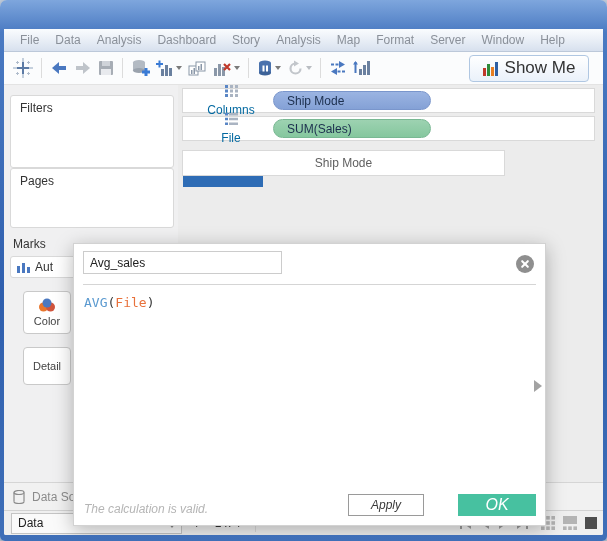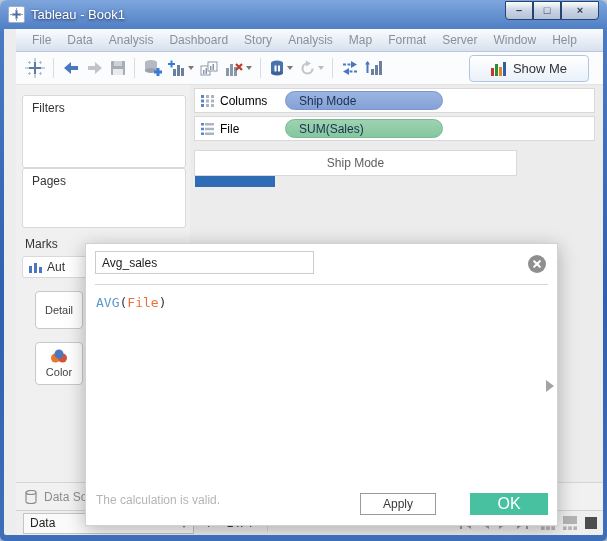--- a/index.html
+++ b/index.html
@@ -17,38 +17,38 @@
   .win-title { color:#fff; font-size:13px; text-shadow:0 1px 3px rgba(0,0,30,.7); flex:1; }
   .win-controls { display:flex; margin-top:-8px; }
   .win-btn { width:28px; height:19px; display:flex; align-items:center; justify-content:center;
     background:linear-gradient(180deg,#fdfdfd,#ccd6e5 45%,#b4c2d6); border:1px solid #24456f;
     color:#30405a; font-size:11px; font-weight:bold; line-height:1; }
   .win-btn.first { border-radius:0 0 0 4px; }
   .win-btn.close { width:38px; border-radius:0 0 4px 0; }
 
   
   .bodyarea { position:absolute; left:4px; right:4px; top:29px; bottom:6px;
-    background:#ededee; display:flex; flex-direction:column; border-radius:0 0 2px 2px; overflow:hidden;padding-left:12px; }
+    background:#ededee; display:flex; flex-direction:column; border-radius:0 0 2px 2px; overflow:hidden; }
 
   
   .menubar { height:23px; background:linear-gradient(180deg,#fafcfe,#e2e9f3 70%,#d7e0ee);
     border-bottom:1px solid #bcc8d9; display:flex; align-items:center; padding-left:8px; flex:none; }
   .menu-item { padding:0 8px; color:#8a9099; font-size:12px; }
 
   
   .toolbar { height:33px; background:#fbfcfd; border-bottom:1px solid #e3e3e3;
     display:flex; align-items:center; padding:0 6px; flex:none; }
   .tbtn { display:flex; align-items:center; padding:2px 3px; }
   .tsep { width:1px; height:20px; background:#dcdcdc; margin:0 5px; }
   .caret { width:0; height:0; border-left:3px solid transparent; border-right:3px solid transparent;
     border-top:4px solid #7a7a7a; margin-left:2px; }
   .showme { margin-left:auto; margin-right:8px; width:120px; height:27px;
     background:linear-gradient(180deg,#ffffff,#eaf1fa); border:1px solid #b0c7e2; border-radius:4px;
     display:flex; align-items:center; justify-content:center; gap:7px; box-shadow:0 1px 0 #fff inset; }
-  .showme span.lbl { font-size:13px; color:#333;text-align:center; }
+  .showme span.lbl { font-size:17px; color:#333;text-align:center; }
 
   
   .main { flex:1; display:flex; position:relative; min-height:0; }
   .left-panel { width:174px; background:#f0f0f1; padding:5px 2px 0 6px; flex:none; }
   .card { background:#fff; border:1px solid #d9d9d9; border-radius:3px; padding:5px 9px;
     margin-right:2px; font-size:12px; color:#333; }
   .card.pages { height:60px; }
   .card.filters { height:73px; margin-top:5px; }
   .marks-label { margin:9px 0 5px 3px; color:#333; }
   .marks-dd { width:160px; height:22px; background:#fff; border:1px solid #d9d9d9; border-radius:3px;
@@ -57,51 +57,51 @@
     margin:13px 0 0 13px; display:flex; flex-direction:column; align-items:center;
     justify-content:center; gap:3px; font-size:11px; color:#444; }
   .mark-btn.color { height:43px; }
   .mark-btn.detail { height:38px; }
 
   .right-area { flex:1; position:relative; background:#ececec; }
   .shelf-row { position:absolute; left:4px; right:8px; height:25px; background:#fff;
     border:1px solid #d9d9d9; display:flex; align-items:center; padding-left:6px; }
   .shelf-row.columns { top:3px; }
   .shelf-row.rows { top:31px; }
-  .shelf-label { display:flex; align-items:center; gap:6px; width:84px; color:#000000; font-size:12px; }
+  .shelf-label { display:flex; align-items:center; gap:6px; width:84px; color:#0369a1; font-size:12px;flex-direction:column; }
   .pill { width:158px; height:19px; border-radius:10px; display:flex; align-items:center;
     padding-left:13px; font-size:12px; color:#1c2f4e; }
   .pill.dim { background:linear-gradient(180deg,#9bb4e2,#84a1d6); border:1px solid #7a96cc; }
   .pill.meas { background:linear-gradient(180deg,#9dd2b1,#85c79e); border:1px solid #79b893; }
   .view-header { position:absolute; left:4px; top:65px; width:323px; height:26px; background:#fff;
     border:1px solid #d9d9d9; display:flex; align-items:center; justify-content:center;
     color:#5f5f5f; font-size:12px; }
   .view-bar { position:absolute; left:5px; top:91px; width:80px; height:11px; background:#2e6cb5; }
 
   
   .dialog { position:absolute; left:69px; top:158px; width:473px; height:283px; background:#fff;
     border:1px solid #d2d2d2; box-shadow:0 4px 18px rgba(0,0,0,.28); z-index:10; }
-  .dlg-name { position:absolute; left:9px; top:7px; width:219px; height:23px;
+  .dlg-name { position:absolute; left:9px; top:7px; width:199px; height:23px;
     border:1px solid #cccccc; font-family:"Liberation Sans",sans-serif; font-size:12px;
     color:#222; padding:0 6px; outline:none; background:#fff; }
   .dlg-close { position:absolute; right:11px; top:11px; width:18px; height:18px; border-radius:50%;
     background:#8f8f8f; display:flex; align-items:center; justify-content:center; }
   .dlg-close::before, .dlg-close::after { content:""; position:absolute; width:10px; height:2px;
     background:#fff; border-radius:1px; }
   .dlg-close::before { transform:rotate(45deg); }
   .dlg-close::after { transform:rotate(-45deg); }
   .dlg-sep { position:absolute; left:9px; right:9px; top:40px; height:1px; background:#d5d5d5; }
   .formula { position:absolute; left:10px; top:51px; right:20px; height:180px;
     font-family:"DejaVu Sans Mono","Liberation Mono",monospace; font-size:13px; color:#3a3a3a; }
   .formula .fn { color:#5b9ad0; }
   .formula .fld { color:#e8713b; }
   .dlg-expander { position:absolute; right:3px; top:136px; width:0; height:0;
     border-top:6px solid transparent; border-bottom:6px solid transparent; border-left:8px solid #a3a3a3; }
   .dlg-footer { position:absolute; left:10px; right:9px; bottom:9px; height:23px;
-    display:flex; align-items:flex-start; }
+    display:flex; align-items:flex-end;font-style:italic; }
   .dlg-status { flex:1; color:#b5b5b5; font-size:12px; }
   .btn-apply { width:76px; height:22px; background:#fff; border:1px solid #9a9a9a;
     display:flex; align-items:center; justify-content:center; font-size:12px; color:#3a3a3a; }
   .btn-ok { width:78px; height:22px; background:#47c1a0; border:1px solid #47c1a0; margin-left:34px;
     display:flex; align-items:center; justify-content:center; font-size:16px; color:#fff; }
 
   
   .tabbar { height:28px; background:#f1f1f1; border-top:1px solid #d5d5d5; display:flex;
     align-items:stretch; flex:none; }
   .tab-ds { display:flex; align-items:center; gap:7px; padding:0 14px 0 9px; color:#8b8b8b; }
@@ -122,38 +122,20 @@
   .sb-size { margin-left:16px; color:#333; }
   .sb-sep { width:1px; height:17px; background:#d8d8d8; margin:0 14px; }
   .sb-nav { display:flex; align-items:center; gap:8px; margin-left:auto; }
   .sb-view { display:flex; align-items:center; gap:8px; margin-left:12px; }
 </style>
 </head>
 <body>
 
 <div class="window">
 
-  <div class="titlebar">
-    <span class="app-icon">
-      <svg width="13" height="13" viewBox="0 0 13 13">
-        <rect x="5.5" y="2" width="2" height="9" fill="#4e6f9e"></rect>
-          <rect x="2" y="5.5" width="9" height="2" fill="#4e6f9e"></rect>
-        <rect x="6" y="0" width="1" height="3" fill="#9aa8bd"></rect>
-          <rect x="0" y="6" width="3" height="1" fill="#9aa8bd"></rect>
-        <rect x="10" y="6" width="3" height="1" fill="#9aa8bd"></rect>
-          <rect x="6" y="10" width="1" height="3" fill="#9aa8bd"></rect>
-      </svg>
-    </span>
-    <span class="win-title">Tableau - Book1</span>
-    <div class="win-controls">
-      <span class="win-btn first">–</span>
-      <span class="win-btn">□</span>
-      <span class="win-btn close">×</span>
-    </div>
-  </div>
 
   <div class="bodyarea">
 
     <div class="menubar">
       <span class="menu-item">File</span>
       <span class="menu-item">Data</span>
       <span class="menu-item">Analysis</span>
       <span class="menu-item">Dashboard</span>
       <span class="menu-item">Story</span>
       <span class="menu-item">Analysis</span>
@@ -300,30 +282,30 @@
         </div>
         <div class="marks-label">Marks</div>
         <div class="marks-dd">
           <svg width="13" height="12" viewBox="0 0 13 12">
             <rect x="0" y="5" width="3" height="7" fill="#4a78c0"></rect>
               <rect x="5" y="2" width="3" height="10" fill="#4a78c0"></rect>
               <rect x="10" y="6" width="3" height="6" fill="#4a78c0"></rect>
           </svg>
           <span>Aut</span>
         </div>
-        <div class="mark-btn detail">
-          <span>Detail</span>
-        </div>
         <div class="mark-btn color">
           <svg width="16" height="14" viewBox="0 0 16 14">
             <circle cx="4.5" cy="9" r="4.5" fill="#e8762c"></circle>
               <circle cx="11.5" cy="9" r="4.5" fill="#d0543c"></circle>
             <circle cx="8" cy="5" r="4.5" fill="#4a78c0"></circle>
           </svg>
           <span>Color</span>
+        </div>
+        <div class="mark-btn detail">
+          <span>Detail</span>
         </div>
       </div>
 
       <div class="right-area">
         <div class="shelf-row columns">
           <span class="shelf-label">
             <svg width="13" height="12" viewBox="0 0 13 12">
               <rect x="0" y="0" width="3" height="3" fill="#5a86c5"></rect>
                 <rect x="0" y="4.5" width="3" height="3" fill="#5a86c5"></rect>
                 <rect x="0" y="9" width="3" height="3" fill="#5a86c5"></rect>

